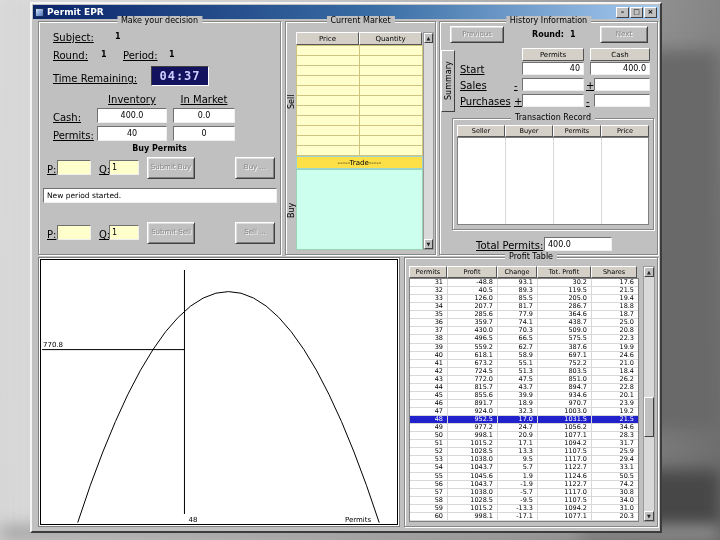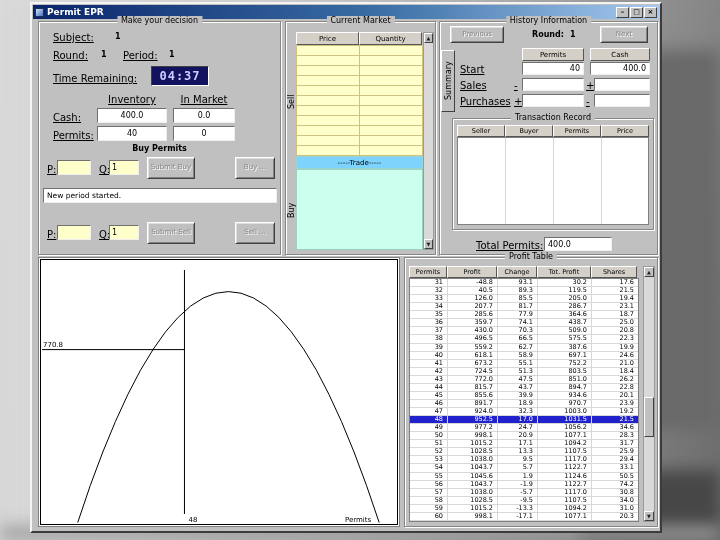--- a/index.html
+++ b/index.html
@@ -212,21 +212,21 @@
         <div class="mk-row">
           <span class="mk-cell"></span>
           <span class="mk-cell"></span>
         </div>
         <div class="mk-row">
           <span class="mk-cell"></span>
           <span class="mk-cell"></span>
         </div>
       </div>
 
-    <div style="position:absolute;left:10px;top:134px;width:127px;height:13px;background:#7dd3fc;border:1px solid #9ad4d4;display:flex;align-items:center;justify-content:center;">
+    <div style="position:absolute;left:10px;top:134px;width:127px;height:13px;background:#fde047;border:1px solid #9ad4d4;display:flex;align-items:center;justify-content:center;">
       <span style="font-size:7px;">-----Trade-----</span>
     </div>
 
     <span class="vlabel" style="left:1px;top:160px;height:56px;">Buy</span>
     <div style="position:absolute;left:10px;top:147px;width:127px;height:81px;background:#ccffee;border:1px solid #9ad4b8;"></div>
 
     <div class="sb" style="left:137px;top:10px;width:11px;height:218px;">
       <div class="sb-btn" style="top:0;"><span>▲</span></div>
       <div class="sb-btn" style="bottom:0;"><span>▼</span></div>
     </div>
@@ -322,21 +322,21 @@
           <span class="pt-cell pc1">126.0</span>
           <span class="pt-cell pc2">85.5</span>
           <span class="pt-cell pc3">205.0</span>
           <span class="pt-cell pc4">19.4</span>
         </div>
         <div class="pt-row">
           <span class="pt-cell pc0">34</span>
           <span class="pt-cell pc1">207.7</span>
           <span class="pt-cell pc2">81.7</span>
           <span class="pt-cell pc3">286.7</span>
-          <span class="pt-cell pc4">23.1</span>
+          <span class="pt-cell pc4">18.8</span>
         </div>
         <div class="pt-row">
           <span class="pt-cell pc0">35</span>
           <span class="pt-cell pc1">285.6</span>
           <span class="pt-cell pc2">77.9</span>
           <span class="pt-cell pc3">364.6</span>
           <span class="pt-cell pc4">18.7</span>
         </div>
         <div class="pt-row">
           <span class="pt-cell pc0">36</span>

